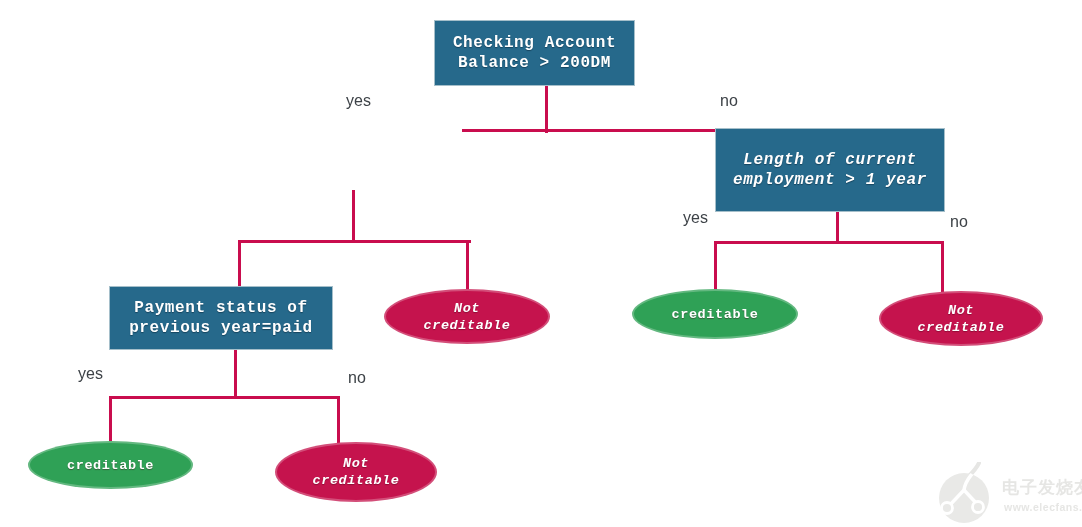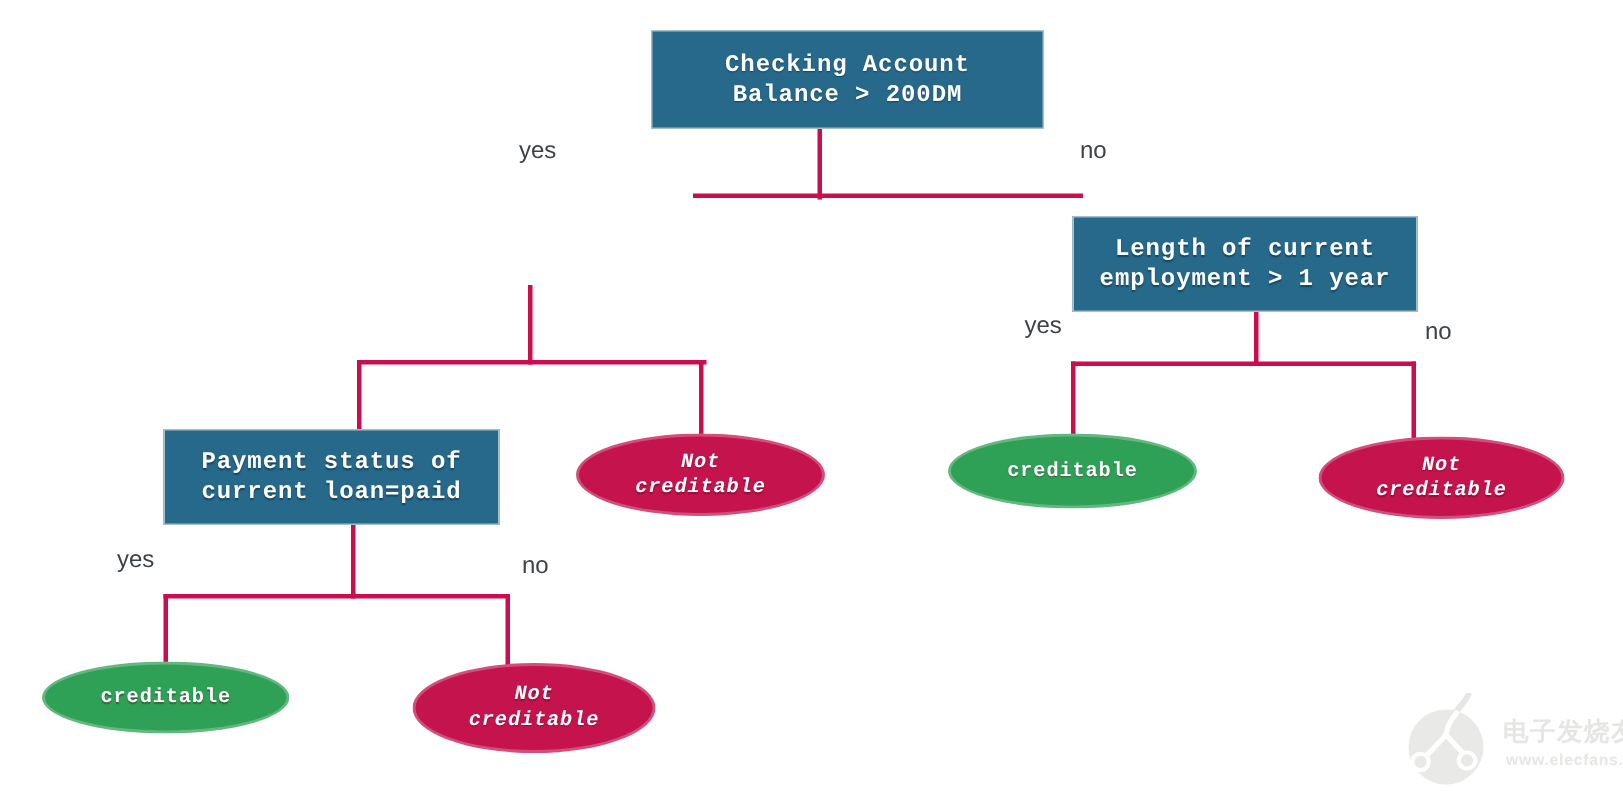--- a/index.html
+++ b/index.html
@@ -113,26 +113,26 @@
   <div class="edge v" style="left:234px; top:348px; height:51px;"></div>
   <div class="edge h" style="left:109px; top:396px; width:231px;"></div>
   <div class="edge v" style="left:109px; top:396px; height:50px;"></div>
   <div class="edge v" style="left:337px; top:396px; height:50px;"></div>
 
   <div class="edge v" style="left:836px; top:192px; height:52px;"></div>
   <div class="edge h" style="left:714px; top:241px; width:230px;"></div>
   <div class="edge v" style="left:714px; top:241px; height:51px;"></div>
   <div class="edge v" style="left:941px; top:241px; height:54px;"></div>
 
-  <div class="node" style="left:434px; top:20px; width:262px; height:66px;">Checking Account
+  <div class="node" style="left:434px; top:20px; width:201px; height:66px;">Checking Account
 Balance &gt; 200DM</div>
-  <div class="node" style="left:715px; top:144px; width:230px; height:64px;">Length of current
+  <div class="node" style="left:715px; top:128px; width:230px; height:84px;font-style:italic;">Length of current
 employment &gt; 1 year</div>
   <div class="node" style="left:109px; top:286px; width:224px; height:64px;">Payment status of
-current loan=paid</div>
+previous year=paid</div>
 
   <div class="leaf red" style="left:384px; top:289px; width:166px; height:55px;">Not
 creditable</div>
   <div class="leaf green" style="left:632px; top:289px; width:166px; height:50px;">creditable</div>
   <div class="leaf red" style="left:879px; top:291px; width:164px; height:55px;">Not
 creditable</div>
   <div class="leaf green" style="left:28px; top:441px; width:165px; height:48px;">creditable</div>
   <div class="leaf red" style="left:275px; top:442px; width:162px; height:60px;">Not
 creditable</div>
 

